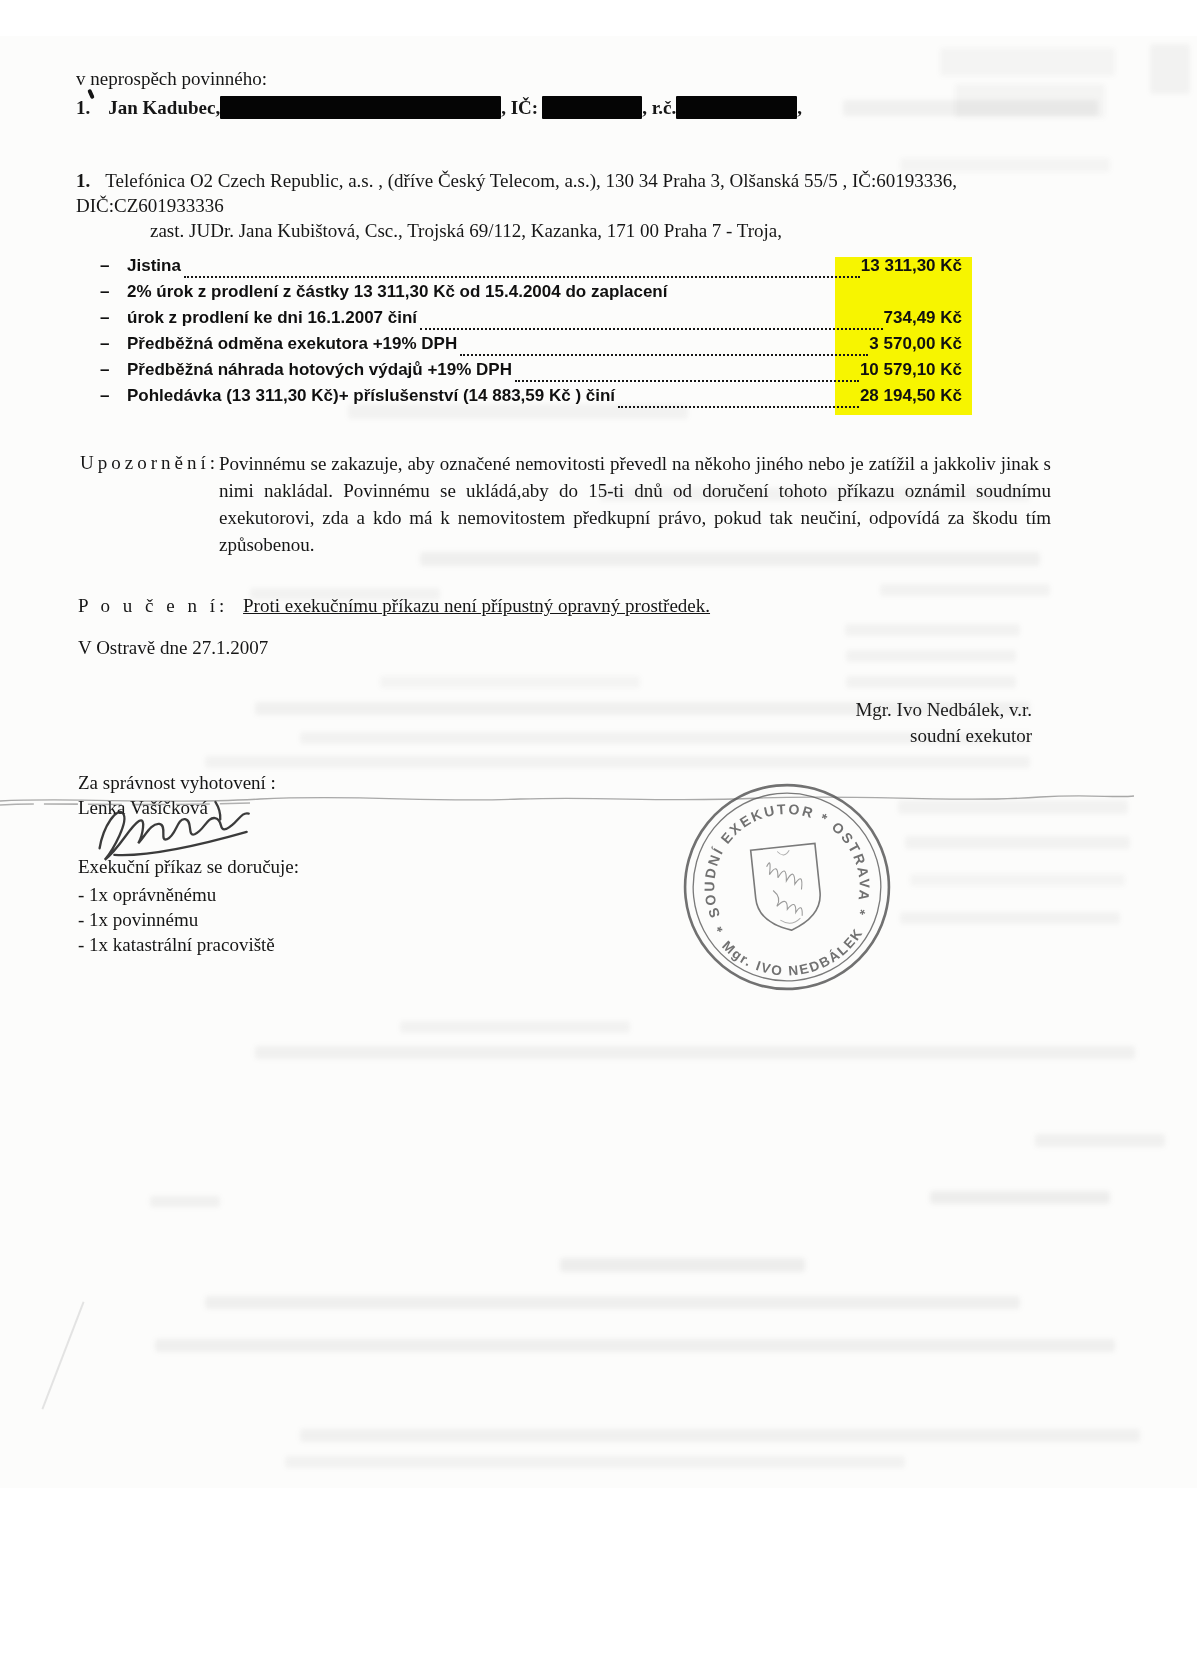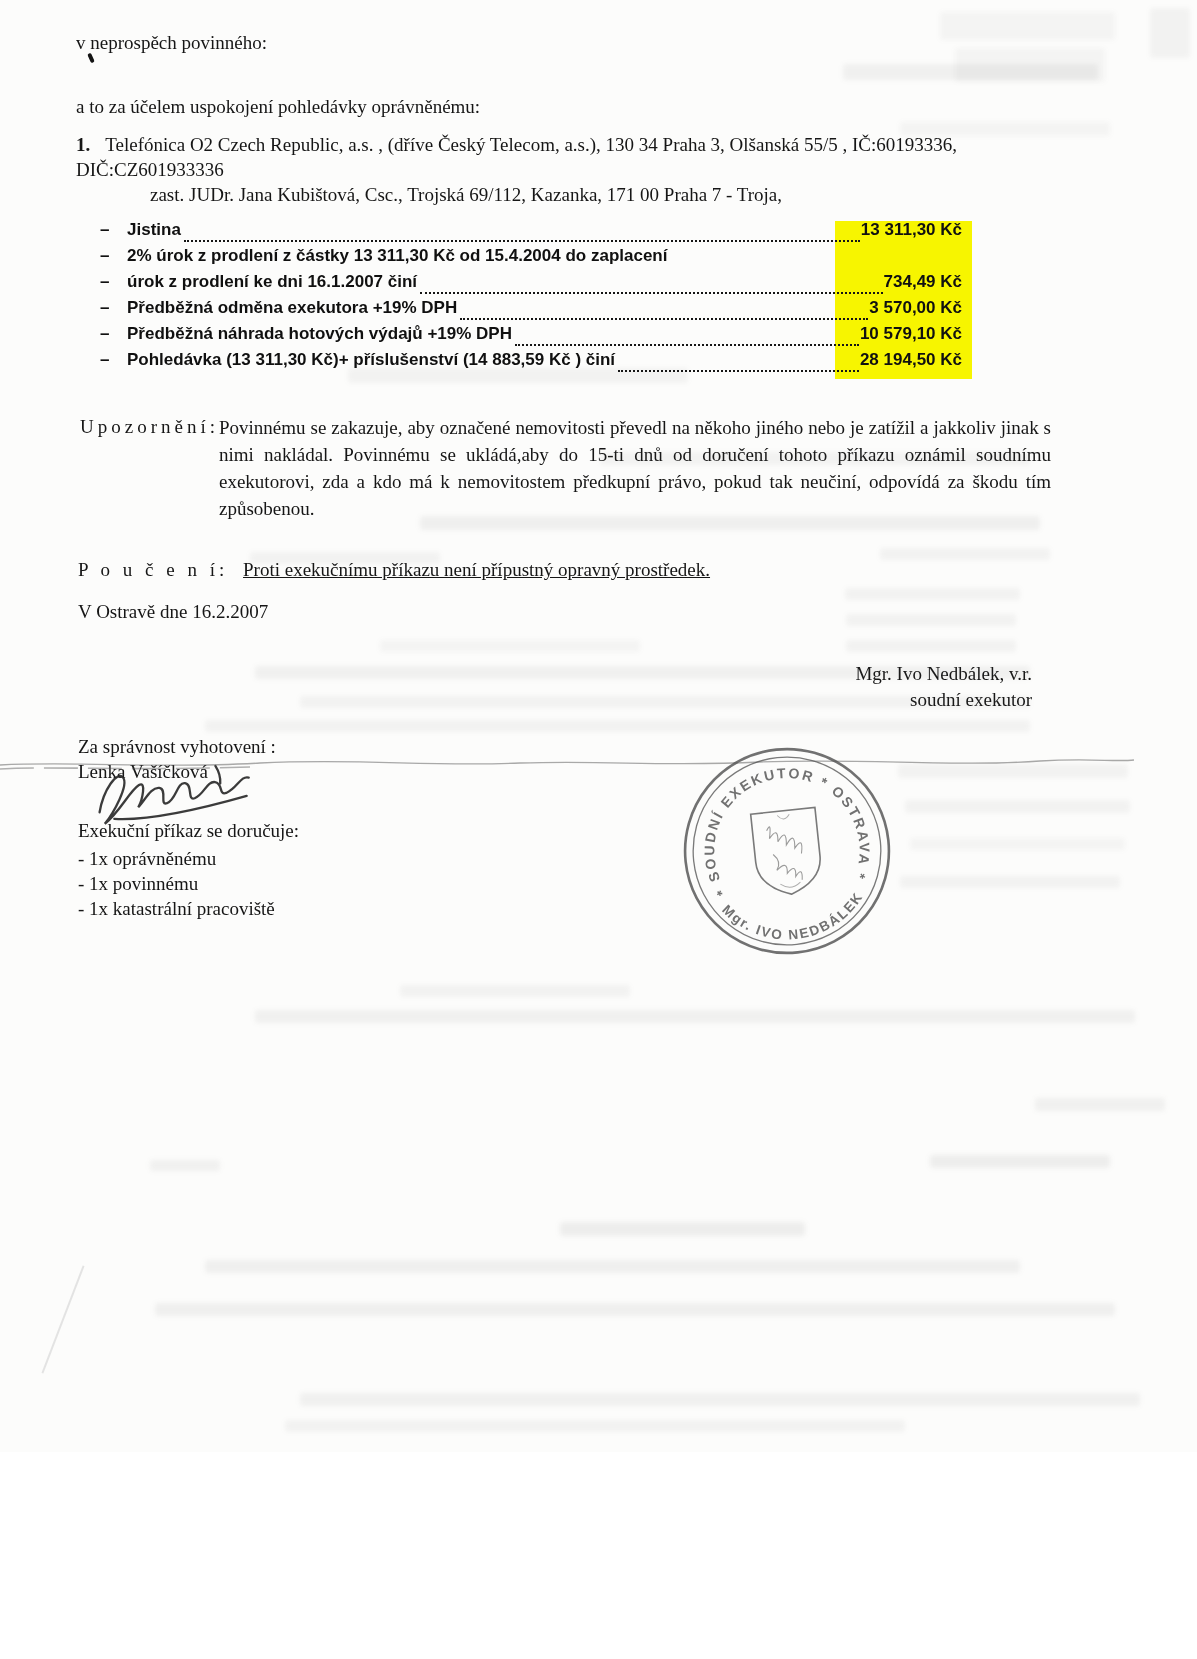--- a/index.html
+++ b/index.html
@@ -1,19 +1,20 @@
 <!DOCTYPE html>
 <html lang="cs"><head>
 <meta charset="utf-8">
 <style>
   html,body{margin:0;padding:0;background:#ffffff;}
   .page{
     position:relative;width:1197px;height:1452px;overflow:hidden;
     background:#fcfcfb;color:#161616;
     font-family:"Liberation Serif", serif;
+    margin-top:36px;
   }
   .abs{position:absolute;}
   .serif{font-family:"Liberation Serif", serif;font-size:19px;line-height:25px;white-space:nowrap;}
   .bold{font-weight:bold;}
   .redaction{display:inline-block;background:#050505;height:23px;vertical-align:-5px;border-radius:1px;}
   
   .claims{left:100px;top:220px;width:871px;font-family:"Liberation Sans", sans-serif;
     font-size:17px;font-weight:600;color:#101010;}
   .claim-row{display:flex;align-items:baseline;height:26px;padding-right:9px;position:relative;z-index:2;}
   .claim-dash{width:27px;flex:none;}
@@ -39,22 +40,24 @@
 </style>
 </head>
 <body>
 
 <div class="page">
 
   <div class="tick"></div>
 
   <div class="abs serif" style="left:76px;top:30px;">v neprospěch povinného:</div>
 
-
-  <div class="abs serif" style="left:76px;top:94px;">a to za účelem uspokojení pohledávky oprávněnému:</div>
+  <div class="abs serif bold" style="left:76px;top:59px;">
+    <span>1.</span><span style="display:inline-block;width:18px;"></span><span>Jan Kadubec,</span><span class="redaction" style="width:281px;"></span><span>, IČ:</span><span class="redaction" style="width:100px;margin-left:4px;"></span><span>, r.č.</span><span class="redaction" style="width:121px;"></span><span>,</span>
+  </div>
+
 
   <div class="abs serif" style="left:76px;top:132px;">
     <span class="bold">1.</span><span style="display:inline-block;width:15px;"></span><span>Telefónica O2 Czech Republic,  a.s. , (dříve Český Telecom, a.s.), 130 34  Praha 3, Olšanská 55/5 , IČ:60193336,</span>
   </div>
   <div class="abs serif" style="left:76px;top:157px;">DIČ:CZ601933336</div>
   <div class="abs serif" style="left:150px;top:182px;">zast. JUDr. Jana Kubištová, Csc., Trojská 69/112, Kazanka, 171 00  Praha 7 - Troja,</div>
 
   <div class="abs highlight" id="hl" style="background: rgb(247, 245, 0);"></div>
 
   <div class="abs claims">
@@ -96,21 +99,21 @@
   </div>
 
   <div class="abs serif warn-label" style="left:80px;top:414px;">Upozornění:</div>
   <div class="abs serif warn-text" style="left:219px;top:414px;width:832px;">Povinnému se zakazuje, aby označené nemovitosti převedl na někoho jiného nebo je zatížil a jakkoliv jinak s nimi nakládal. Povinnému se ukládá,aby do 15-ti dnů od doručení tohoto příkazu oznámil soudnímu exekutorovi, zda a kdo má k nemovitostem předkupní právo, pokud tak neučiní, odpovídá za škodu tím způsobenou.</div>
 
   <div class="abs serif" style="left:78px;top:557px;">
     <span class="adv-label">P o u č e n í:</span>
     <span style="margin-left:10px;text-decoration:underline;">Proti exekučnímu příkazu není přípustný opravný prostředek.</span>
   </div>
 
-  <div class="abs serif" style="left:78px;top:599px;">V Ostravě dne 16.2.2007</div>
+  <div class="abs serif" style="left:78px;top:599px;">V Ostravě dne 27.1.2007</div>
 
   <div class="abs serif" style="left:78px;top:734px;">
     <div>Za správnost vyhotovení :</div>
     <div>Lenka Vašíčková</div>
   </div>
 
   <div class="abs serif sig-block" style="right:165px;top:661px;">
     <div>Mgr. Ivo Nedbálek, v.r.</div>
     <div>soudní exekutor</div>
   </div>

